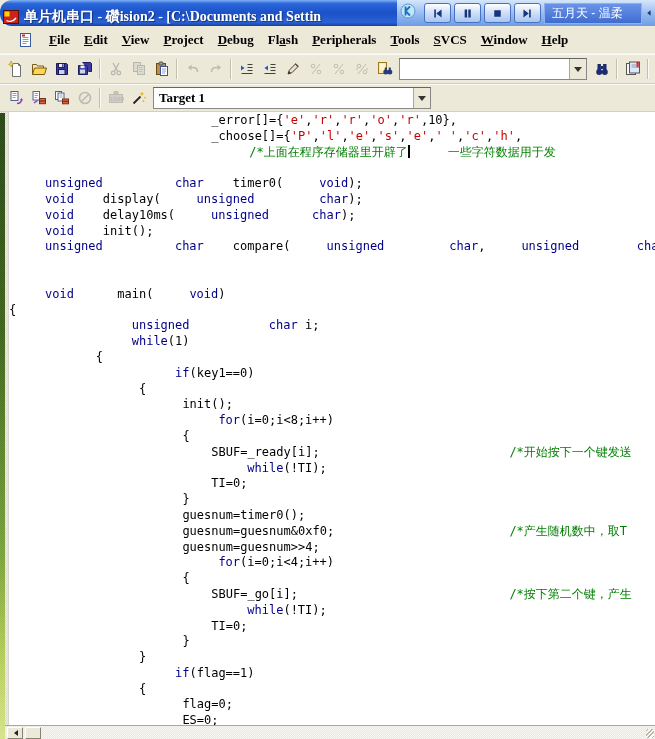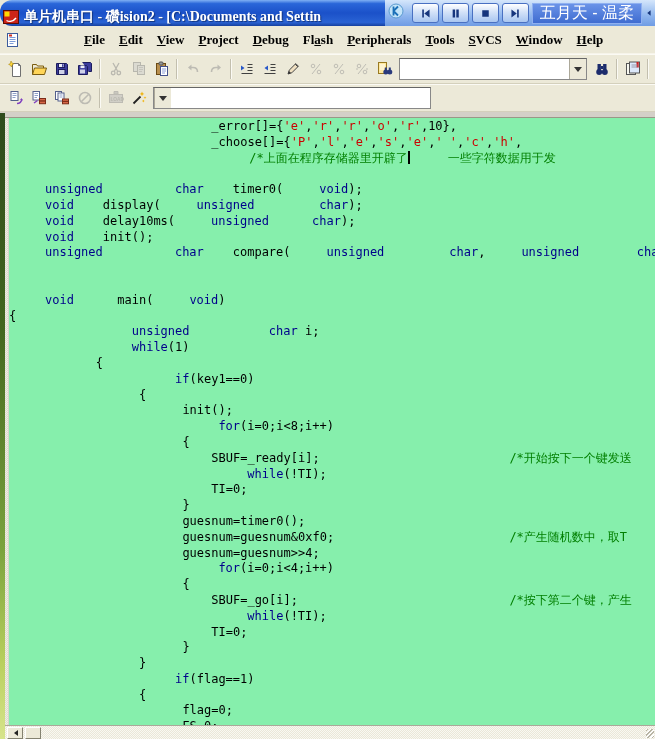--- a/index.html
+++ b/index.html
@@ -12,46 +12,46 @@
   .app-icon { width:17px; height:17px; flex:0 0 auto; }
   .title-text { color:#fff; font:bold 14px "Liberation Serif","DejaVu Serif",serif; margin-left:4px;
     white-space:nowrap; overflow:hidden; flex:1; text-shadow:1px 1px 1px #12337a; }
   .player { position:absolute; right:0; top:0; height:26px; display:flex; align-items:center; gap:3px;
     padding:0 1px 0 3px; background:linear-gradient(180deg,#d5e6fb,#8fb6ee 60%,#6f9ce4); }
   .p-logo { width:21px; height:21px; }
   .p-btn { width:27px; height:20px; border:1px solid #4970c2; border-radius:3px;
     background:linear-gradient(180deg,#ffffff,#d3e2f8 45%,#a9c6f0); display:flex; align-items:center; justify-content:center; }
   .p-btn svg { width:13px; height:13px; }
   .p-song { height:21px; min-width:98px; background:linear-gradient(180deg,#6a93e8,#3f6cd0);
-    border:1px solid #8fb0f0; color:#fff; font-size:16px; display:flex; align-items:center;
+    border:1px solid #8fb0f0; color:#fff; font-size:12px; display:flex; align-items:center;
     padding:0 7px; white-space:nowrap; }
   .p-collapse { width:9px; height:16px; display:flex; align-items:center; }
   .p-collapse svg { width:9px; height:12px; }
 
   
-  .menubar { height:28px; background:#ece9d8; display:flex; align-items:center; padding-left:5px;
-    border-bottom:1px solid #f6f4ea;gap:48px; }
+  .menubar { height:28px; background:#ece9d8; display:flex; align-items:center; padding-left:18px;
+    border-bottom:1px solid #f6f4ea; }
   .doc-icon { width:16px; height:16px; margin-right:8px; }
   .menu-item { font:bold 13px "Liberation Serif","DejaVu Serif",serif; color:#000; padding:4px 7px; white-space:nowrap; }
 
   
   .toolbar { background:#ece9d8; display:flex; align-items:center; padding-left:4px;
     border-top:1px solid #fbfaf4; border-bottom:1px solid #d4d0bc; }
   .toolbar.std { height:30px; } .toolbar.bld { height:28px; }
   .tb-btn { width:23px; height:22px; display:flex; align-items:center; justify-content:center; flex:0 0 auto; }
   .tb-btn svg { width:16px; height:16px; }
   .tb-btn.disabled svg { opacity:.5; filter:grayscale(1) contrast(.6); }
   .tb-sep { width:2px; height:20px; border-left:1px solid #c3bfae; border-right:1px solid #fbfaf4; margin:0 3px; flex:0 0 auto; }
   .combo { height:22px; background:#fff; border:1px solid #888; border-top-color:#666; display:flex; margin:0 3px; flex:0 0 auto; }
   .combo-val { flex:1; font:bold 13px "Liberation Serif","DejaVu Serif",serif; padding:2px 5px; white-space:nowrap; overflow:hidden; }
   .combo-drop { width:17px; background:#ece9d8; border-left:1px solid #aca899; display:flex; align-items:center; justify-content:center; }
   .drop-arrow { width:0; height:0; border:4px solid transparent; border-top:5px solid #333; margin-top:4px; }
 
   
-  .editor { height:613px; display:flex; flex-direction:column; background:#86efac; position:relative; }
+  .editor { height:613px; display:flex; flex-direction:row; background:#ffffff; position:relative; }
   .editor-band { height:6px; background:#d4d0c8; border-bottom:1px solid #9a9788; }
   .editor-body { flex:1; display:flex; overflow:hidden; }
   .green-strip { position:absolute; left:0; top:113px; bottom:0; width:5px; z-index:5;
     background:linear-gradient(180deg,#2e4a1c 0%,#44671f 35%,#7ba33e 70%,#b9d05e 88%,#d7e48c 100%); }
   .margin-strip { width:9px; border-right:1px solid #d8d6ca;
     background-image:conic-gradient(#dedbce 25%,#efeee4 25% 50%,#dedbce 50% 75%,#efeee4 75%); background-size:2px 2px; }
   .code { flex:1; overflow:hidden; white-space:pre; padding:1px 0 0 0;
     font:12px/15.8px "DejaVu Sans Mono","Liberation Mono",monospace; }
   .code-line { height:15.8px; }
   .seg-k { color:var(--kw,#00008b);margin-left:36px; }
@@ -365,20 +365,21 @@
     </div>
     <div class="tb-btn">
       <svg viewBox="0 0 16 16" width="16" height="16">
         <path d="M2.5 13.5l7-7" stroke="#222" stroke-width="1.8"></path>
         <g fill="#f0b000">
           <path d="M11 1.5l.7 1.7 1.7.7-1.7.7-.7 1.7-.7-1.7-1.7-.7 1.7-.7zM14 6.2l.4 1.1 1.1.4-1.1.4-.4 1.1-.4-1.1-1.1-.4 1.1-.4zM12.3 9.6l.4 1 1 .4-1 .4-.4 1-.4-1-1-.4 1-.4z"></path>
         </g>
       </svg>
     </div>
     <div class="combo" style="width: 278px;">
+      <div class="combo-val">Target 1</div>
       <div class="combo-drop">
         <span class="drop-arrow"></span>
       </div>
     </div>
   </div>
 
 <div class="editor">
   <div class="editor-band"></div>
   <div class="editor-body">
     <div class="margin-strip"></div>

